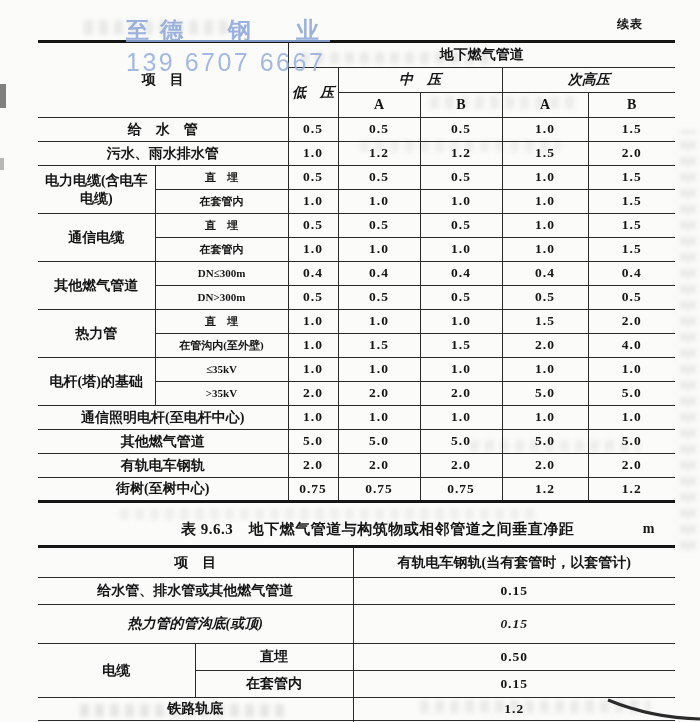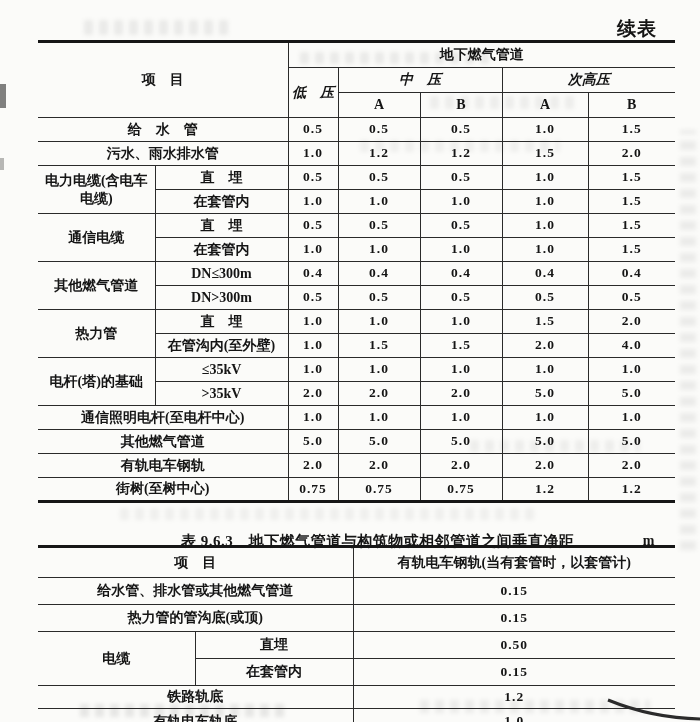--- a/index.html
+++ b/index.html
@@ -13,50 +13,50 @@
   .smv { background:repeating-linear-gradient(0deg,#7a7a7a 0 9px,transparent 9px 16px); }
   .tick { position:absolute; background:#1c1c1c; opacity:.55; filter:blur(.4px); }
   .arc { position:absolute; left:606px; top:694px; }
 
   
   .wm { position:absolute; left:126px; top:15px; z-index:5; color:#8ea8db; opacity:.88; }
   .wm-co { font-size:23px; font-weight:600; letter-spacing:11px; text-decoration:underline; white-space:nowrap; }
   .wm-tel { font-size:25px; font-weight:400; letter-spacing:2.5px; margin-top:2px; color:#97afe0; white-space:nowrap;
             font-family:"Liberation Sans","DejaVu Sans",sans-serif; }
 
-  .cont { position:absolute; left:617px; top:16px; font-size:19px; font-weight:bold; letter-spacing:1px; }
+  .cont { position:absolute; left:617px; top:16px; font-size:12px; font-weight:bold; letter-spacing:1px; }
 
   
   table { border-collapse:collapse; table-layout:fixed; position:absolute; }
   td { text-align:center; vertical-align:middle; font-weight:bold; font-size:14px;
        line-height:1.25; padding:0 2px; overflow:hidden; }
   .bl { border-left:1.2px solid #2a2a2a; }
   .v  { font-size:13.5px; letter-spacing:1px; }
 
   
   .t1 { left:38px; top:40px; width:637px;
         border-top:3px solid #161616; border-bottom:3px solid #161616; }
   .t1 td { border-top:1.1px solid #2a2a2a; }
   .t1 tr.hr1 td { border-top:none; }
   .t1 tr.hr1 { height:26px; } .t1 tr.hr2 { height:25px;font-style:italic; } .t1 tr.hr3 { height:25px; }
   .t1 tr.dr  { height:24px;margin-left:24px; }
-  .t1 .sub { font-size:14px; }
-
-  
-  .t2title { position:absolute; left:38px; top:532px; width:637px; text-align:center;
+  .t1 .sub { font-size:11px; }
+
+  
+  .t2title { position:absolute; left:38px; top:520px; width:637px; text-align:center;
              font-size:15px; font-weight:bold; text-indent:42px; letter-spacing:.5px; }
   .t2title .unit { position:absolute; right:20px; top:1px; text-indent:0; font-size:14px; }
 
   
   .t2 { left:38px; top:545px; width:637px; border-top:3px solid #161616; }
   .t2 td { border-top:1.2px solid #2a2a2a; }
   .t2 tr.hr td { border-top:none; }
   .t2 tr.hr  { height:31px; }
   .t2 tr.r1  { height:27px; }
-  .t2 tr.r2  { height:27px; }
+  .t2 tr.r2  { height:39px;font-style:italic; }
   .t2 tr.r3  { height:27px; }
   .t2 tr.r4  { height:27px; }
   .t2 tr.r5  { height:23px; }
   .t2 tr.r6  { height:26px; }
 </style>
 </head>
 <body>
 
 <div class="page">
 
@@ -68,20 +68,24 @@
   <div class="sm" style="left:120px;top:508px;width:420px;height:12px;opacity:.09;"></div>
   <div class="sm smv" style="left:680px;top:130px;width:16px;height:420px;opacity:.12;"></div>
   <div class="sm" style="left:80px;top:704px;width:210px;height:13px;opacity:.16;"></div>
   <div class="sm" style="left:420px;top:700px;width:230px;height:13px;opacity:.12;"></div>
   <div class="tick" style="left:0;top:84px;width:6px;height:24px;"></div>
   <div class="tick" style="left:0;top:158px;width:4px;height:12px;opacity:.3;"></div>
   <svg class="arc" width="96" height="28">
     <path d="M2,6 Q46,24 94,25" stroke="#2b2b2b" stroke-width="3" fill="none"></path>
   </svg>
 
+  <div class="wm">
+    <div class="wm-co">至德　钢　业</div>
+    <div class="wm-tel">139 6707 6667</div>
+  </div>
 
   <div class="cont">续表</div>
 
   <table class="t1">
     <colgroup>
       <col style="width:117px">
         <col style="width:133px">
         <col style="width:50px">
       <col style="width:82px">
         <col style="width:82px">

